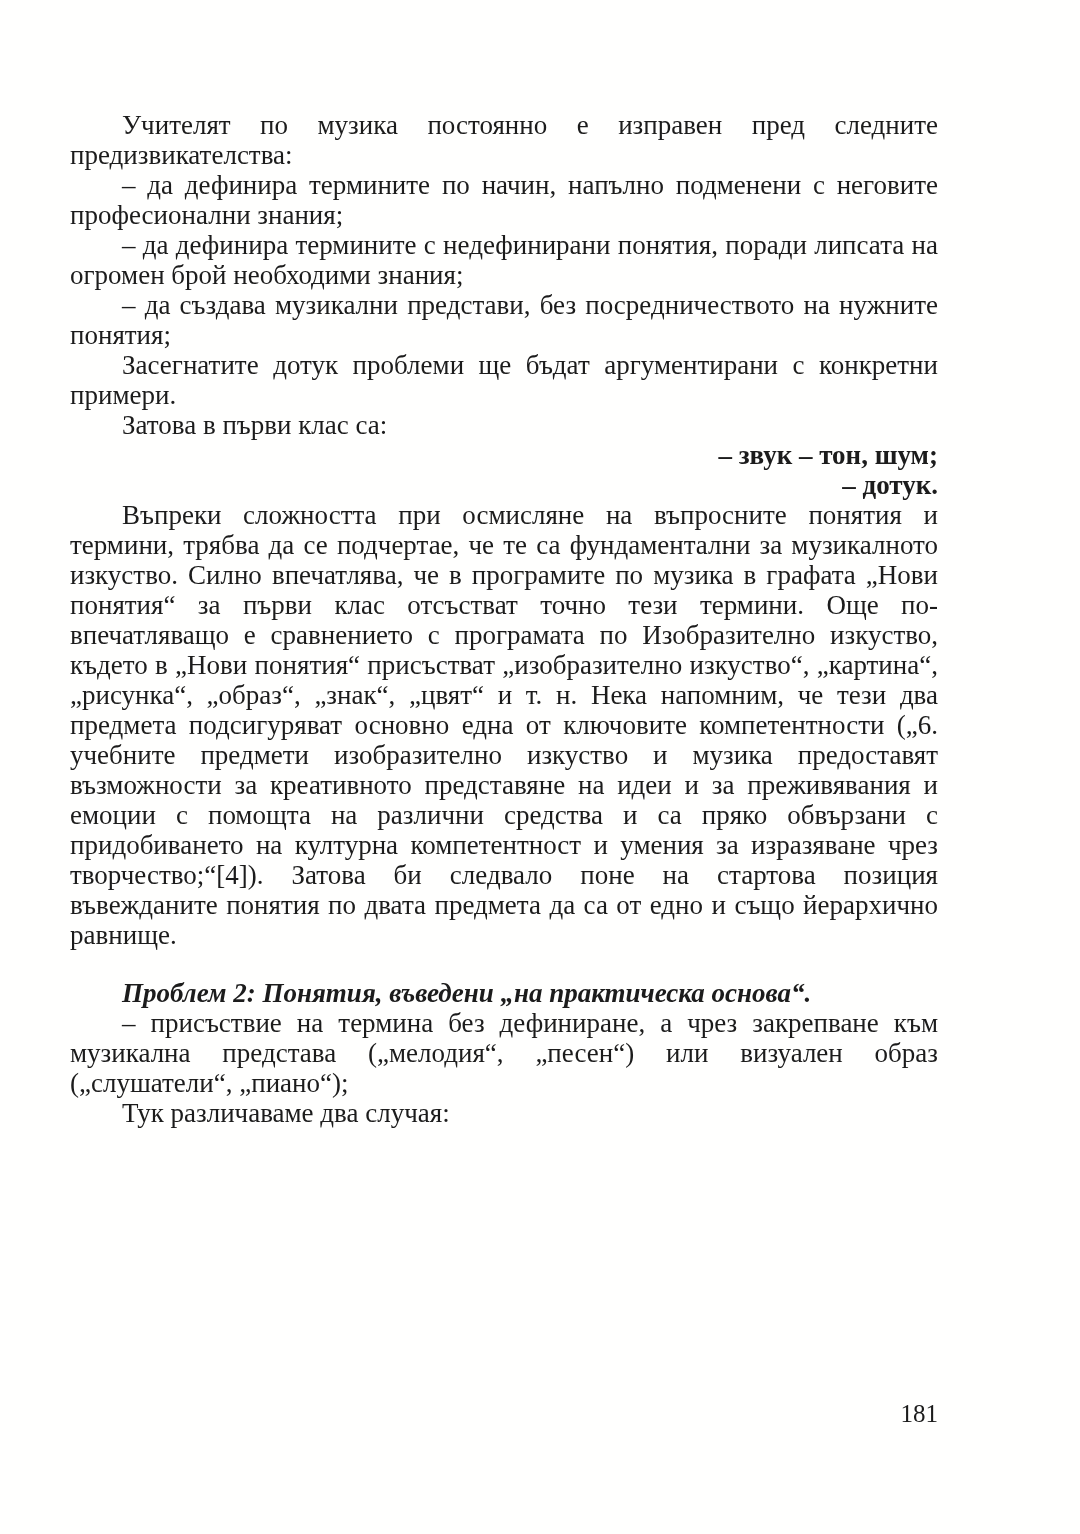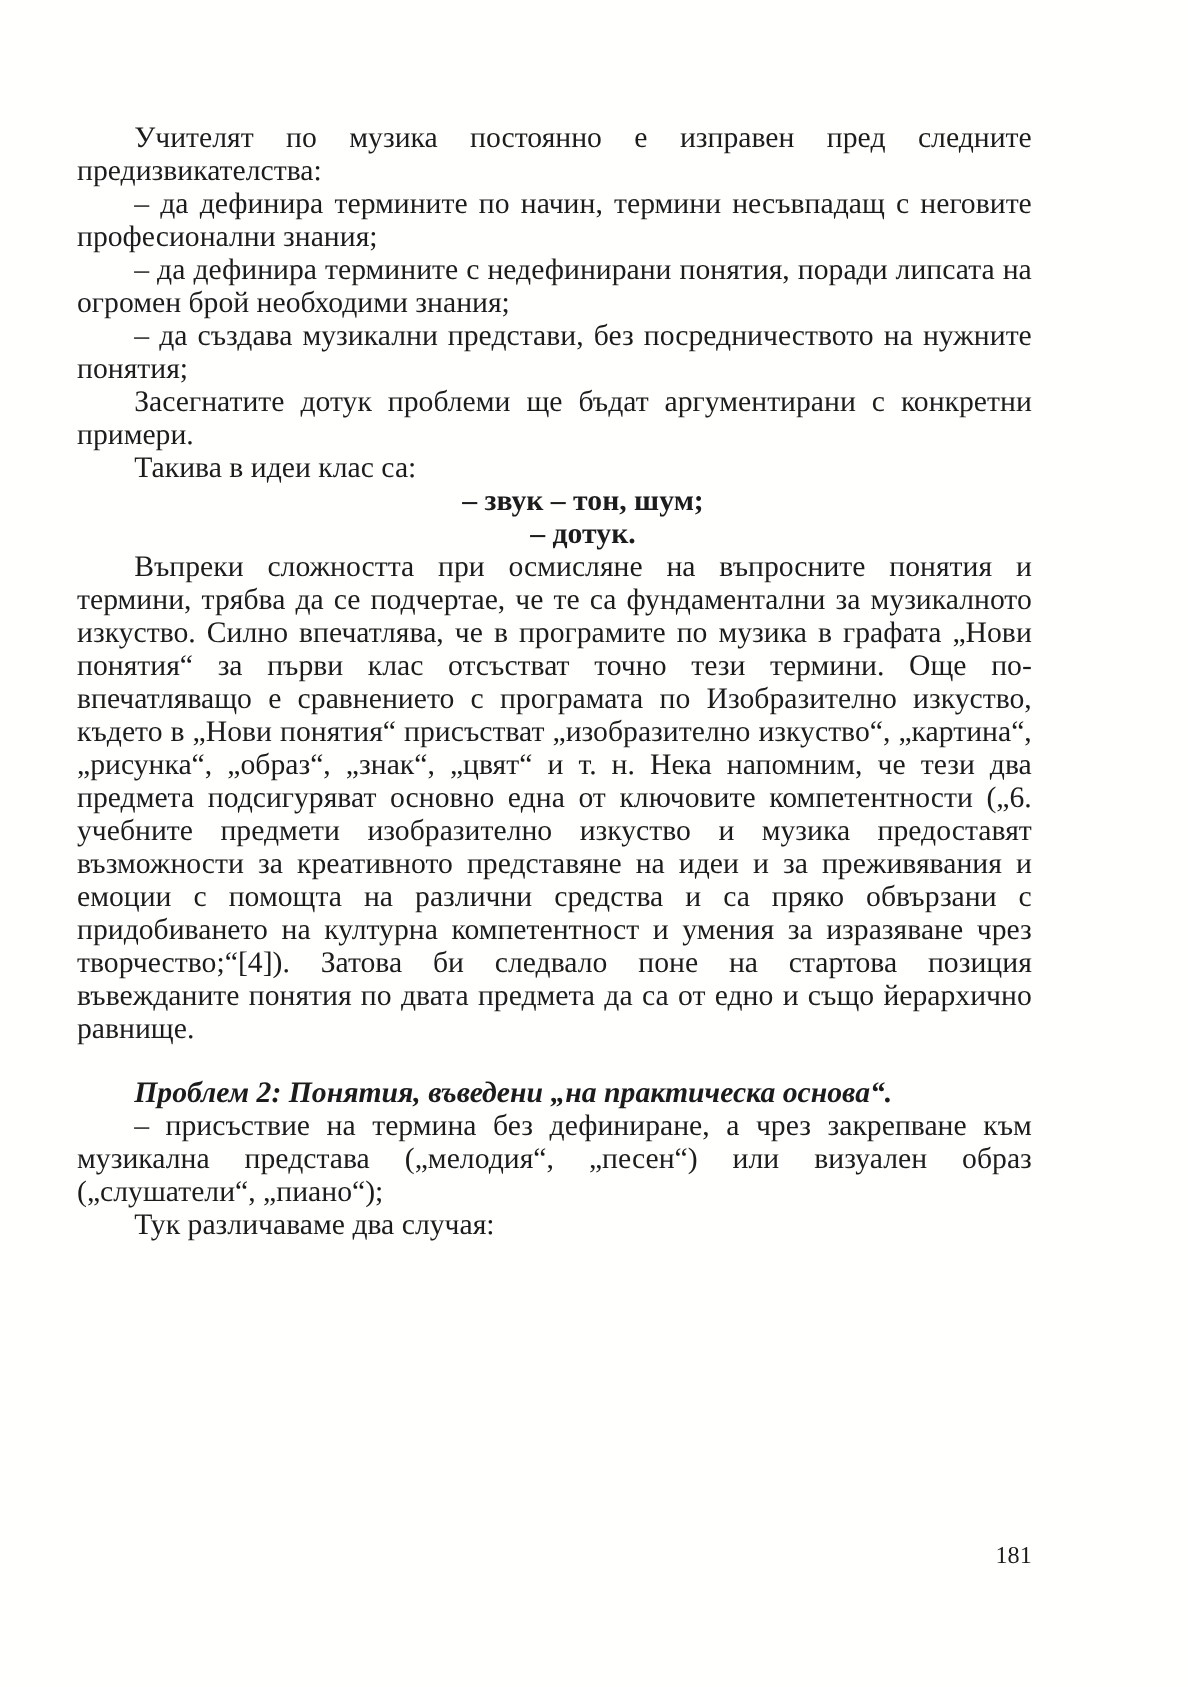--- a/index.html
+++ b/index.html
@@ -30,43 +30,43 @@
     text-indent: 52px;
     color: #1c1c1c;
   }
   .content p.heading {
     font-weight: bold;
     font-style: italic;
     margin-top: 28px;
   }
   .content p.bold-item {
     font-weight: bold;
-    text-align: center;
+    text-align: right;
   }
   .page-number {
     position: absolute;
     top: 1396px;
     right: 142px;
-    font-size: 22px;
+    font-size: 25px;
     line-height: 36px;
     color: #1c1c1c;
     font-family: "Liberation Serif", serif;
   }
 </style>
 </head>
 <body>
 
 <div class="page">
   <div class="content">
     <p class="body">Учителят по музика постоянно е изправен пред следните предизвикателства:</p>
-    <p class="body">– да дефинира термините по начин, термини несъвпадащ с неговите професионални знания;</p>
+    <p class="body">– да дефинира термините по начин, напълно подменени с неговите професионални знания;</p>
     <p class="body">– да дефинира термините с недефинирани понятия, поради липсата на огромен брой необходими знания;</p>
     <p class="body">– да създава музикални представи, без посредничеството на нужните понятия;</p>
     <p class="body">Засегнатите дотук проблеми ще бъдат аргументирани с конкретни примери.</p>
-    <p class="body">Такива в идеи клас са:</p>
+    <p class="body">Затова в първи клас са:</p>
     <p class="bold-item">– звук – тон, шум;</p>
     <p class="bold-item">– дотук.</p>
     <p class="body">Въпреки сложността при осмисляне на въпросните понятия и термини, трябва да се подчертае, че те са фундаментални за музикалното изкуство. Силно впечатлява, че в програмите по музика в графата „Нови понятия“ за първи клас отсъстват точно тези термини. Още по-впечатляващо е сравнението с програмата по Изобразително изкуство, където в „Нови понятия“ присъстват „изобразително изкуство“, „картина“, „рисунка“, „образ“, „знак“, „цвят“ и т. н. Нека напомним, че тези два предмета подсигуряват основно една от ключовите компетентности („6. учебните предмети изобразително изкуство и музика предоставят възможности за креативното представяне на идеи и за преживявания и емоции с помощта на различни средства и са пряко обвързани с придобиването на културна компетентност и умения за изразяване чрез творчество;“[4]). Затова би следвало поне на стартова позиция въвежданите понятия по двата предмета да са от едно и също йерархично равнище.</p>
     <p class="heading">Проблем 2: Понятия, въведени „на практическа основа“.</p>
     <p class="body">– присъствие на термина без дефиниране, а чрез закрепване към музикална представа („мелодия“, „песен“) или визуален образ („слушатели“, „пиано“);</p>
     <p class="body">Тук различаваме два случая:</p>
   </div>
   <div class="page-number">181</div>
 </div>
 

